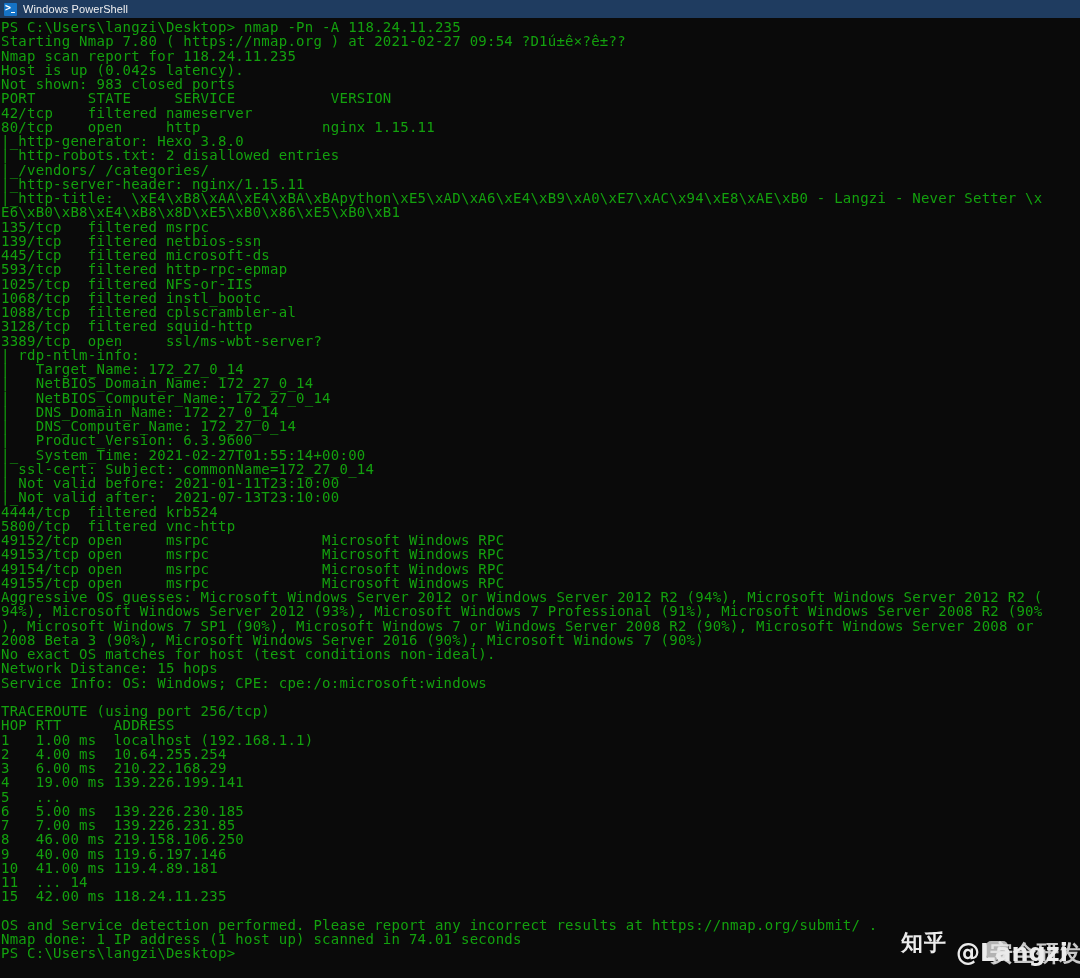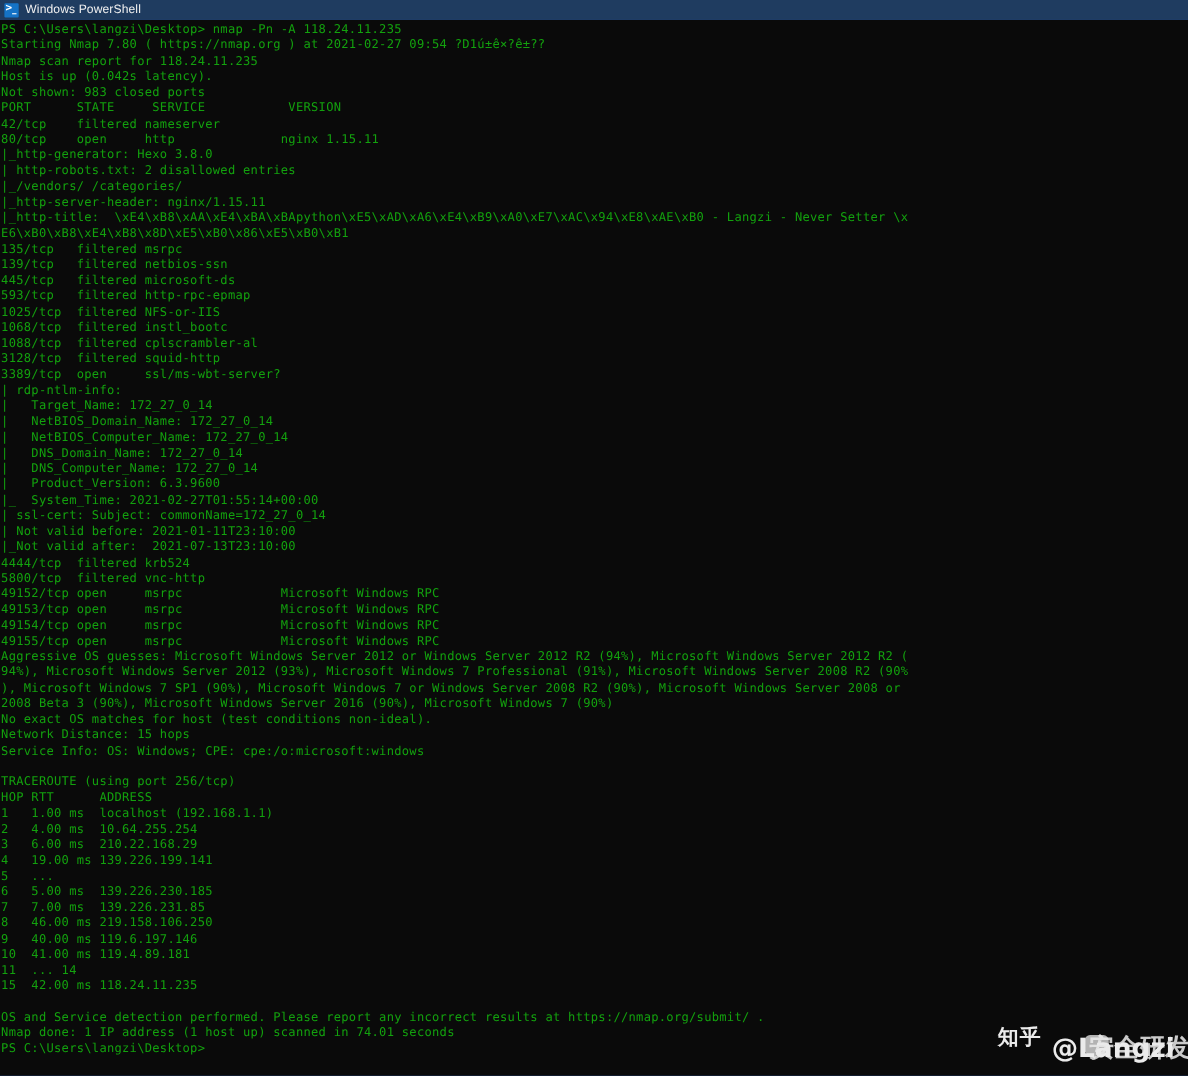--- a/index.html
+++ b/index.html
@@ -78,21 +78,21 @@
     background: #0a0a0a;
     position: relative;
     overflow: hidden;
     padding: 2px 0 0 1px;
     box-sizing: border-box;
   }
   #console-text {
     margin: 0;
     padding: 0;
     font-family: "DejaVu Sans Mono", "Liberation Mono", monospace;
-    font-size: 11px;
+    font-size: 14px;
     line-height: 14.25px;
     color: #16c60c;
     white-space: pre;
     letter-spacing: 0.25px;
   }
   .line {
     display: block;
     height: 14.25px;
     color: #13a10e;
   }
@@ -105,21 +105,21 @@
     bottom: 10px;
     display: flex;
     align-items: center;
     opacity: 0.92;
     pointer-events: none;
     user-select: none;
   }
   #watermark .zh-logo {
     color: #ffffff;
     font-family: "DejaVu Sans", sans-serif;
-    font-size: 19px;
+    font-size: 22px;
     font-weight: 700;
     letter-spacing: 1px;
     margin-right: 9px;
     line-height: 1;
   }
   #watermark .zh-handle-wrap {
     position: relative;
     display: inline-block;
     height: 30px;
     margin-top: 20px;

